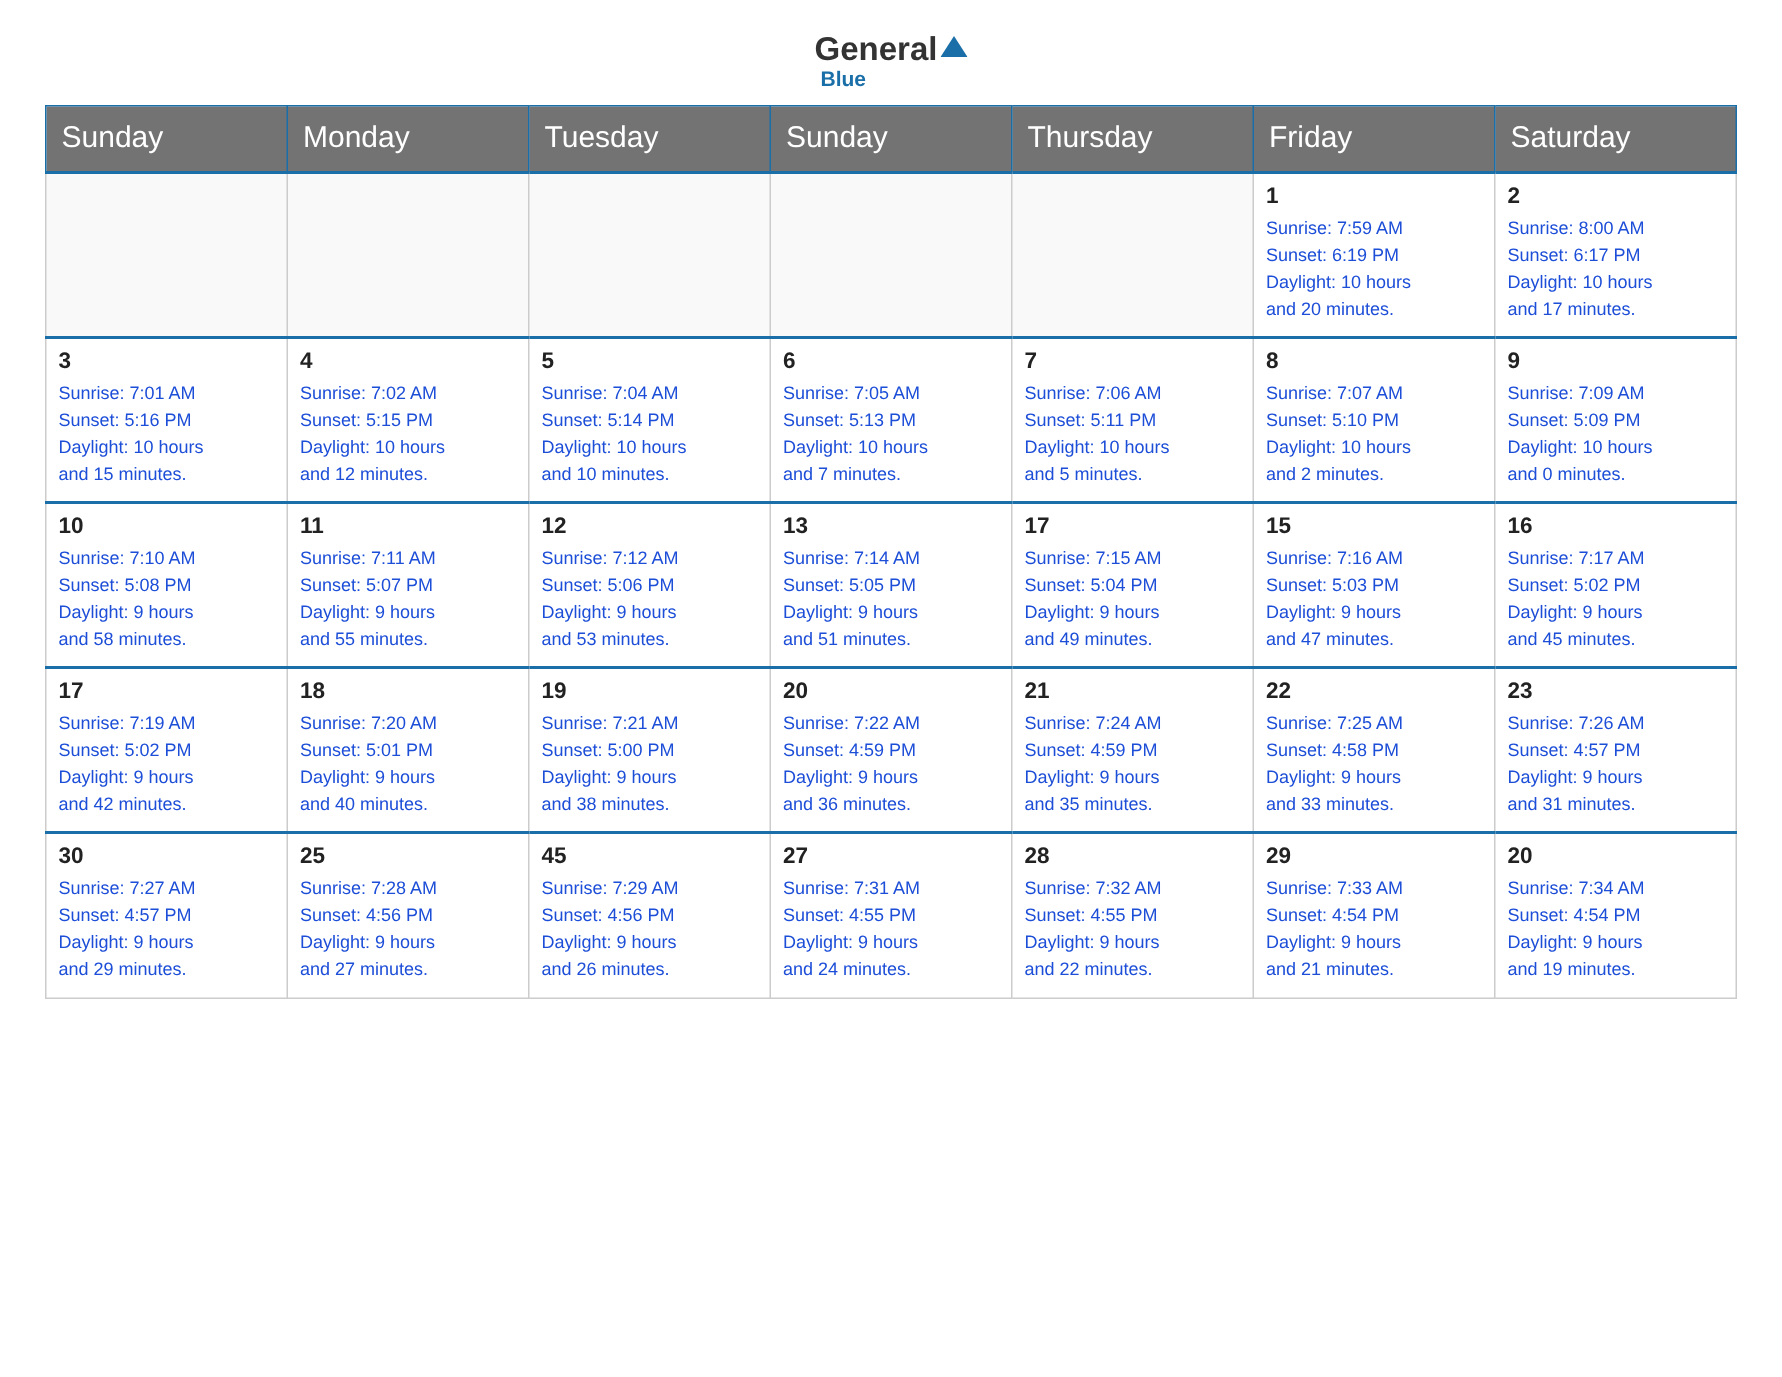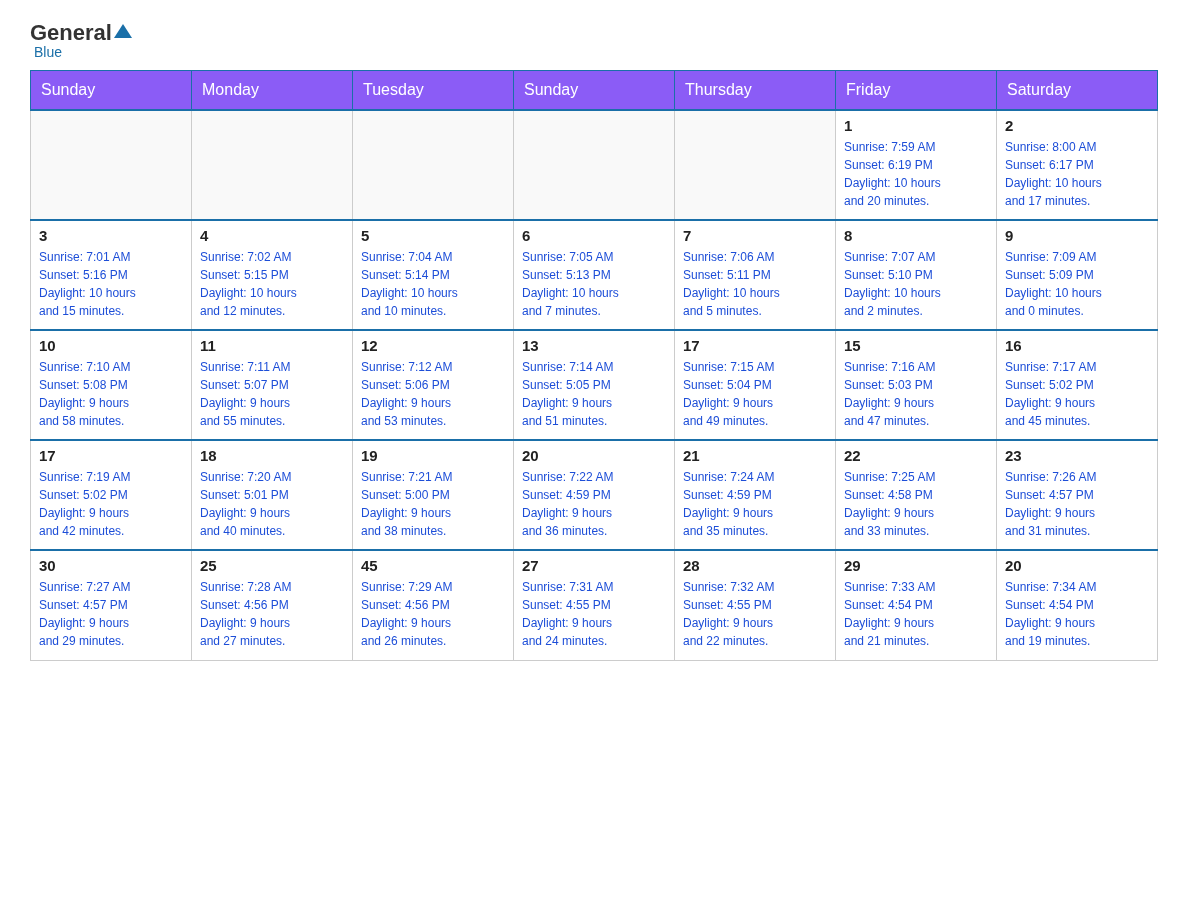--- a/index.html
+++ b/index.html
@@ -6,41 +6,41 @@
     body {
       font-family: Arial, Helvetica, sans-serif;
       background: #fff;
       color: #222;
       width: 1188px;
       min-height: 918px;
       padding: 20px 30px;
     }
     .header {
       display: flex;
-      justify-content: flex-start;
+      justify-content: center;
       align-items: flex-start;
       margin-bottom: 10px;
     }
     .logo {
       display: flex;
       flex-direction: column;
       align-items: flex-start;
     }
     .logo-text {
       display: flex;
       align-items: center;
       font-size: 22px;
       font-weight: bold;
       color: #333;
     }
     .logo-general { color: #333; }
     .logo-underline {
       color: #1a6fa8;
       font-size: 14px;
-      font-weight: normal;
+      font-weight: bold;
       margin-top: -2px;
       margin-left: 4px;
     }
     .title-section {
       text-align: right;
     }
     .main-title {
       font-size: 48px;
       font-weight: bold;
       color: #222;
@@ -50,23 +50,23 @@
       font-size: 20px;
       color: #444;
       margin-top: 4px;
     }
     .calendar {
       width: 100%;
       border-collapse: collapse;
       margin-top: 10px;
     }
     .calendar th {
-      background: #8b5cf6;
+      background: #737373;
       color: #fff;
-      font-size: 16px;
+      font-size: 20px;
       font-weight: normal;
       padding: 10px 10px;
       border: 1px solid #1a6fa8;
       text-align: left;
     }
     .calendar td {
       border: 1px solid #ccc;
       vertical-align: top;
       padding: 6px 8px;
       font-size: 12.5px;

